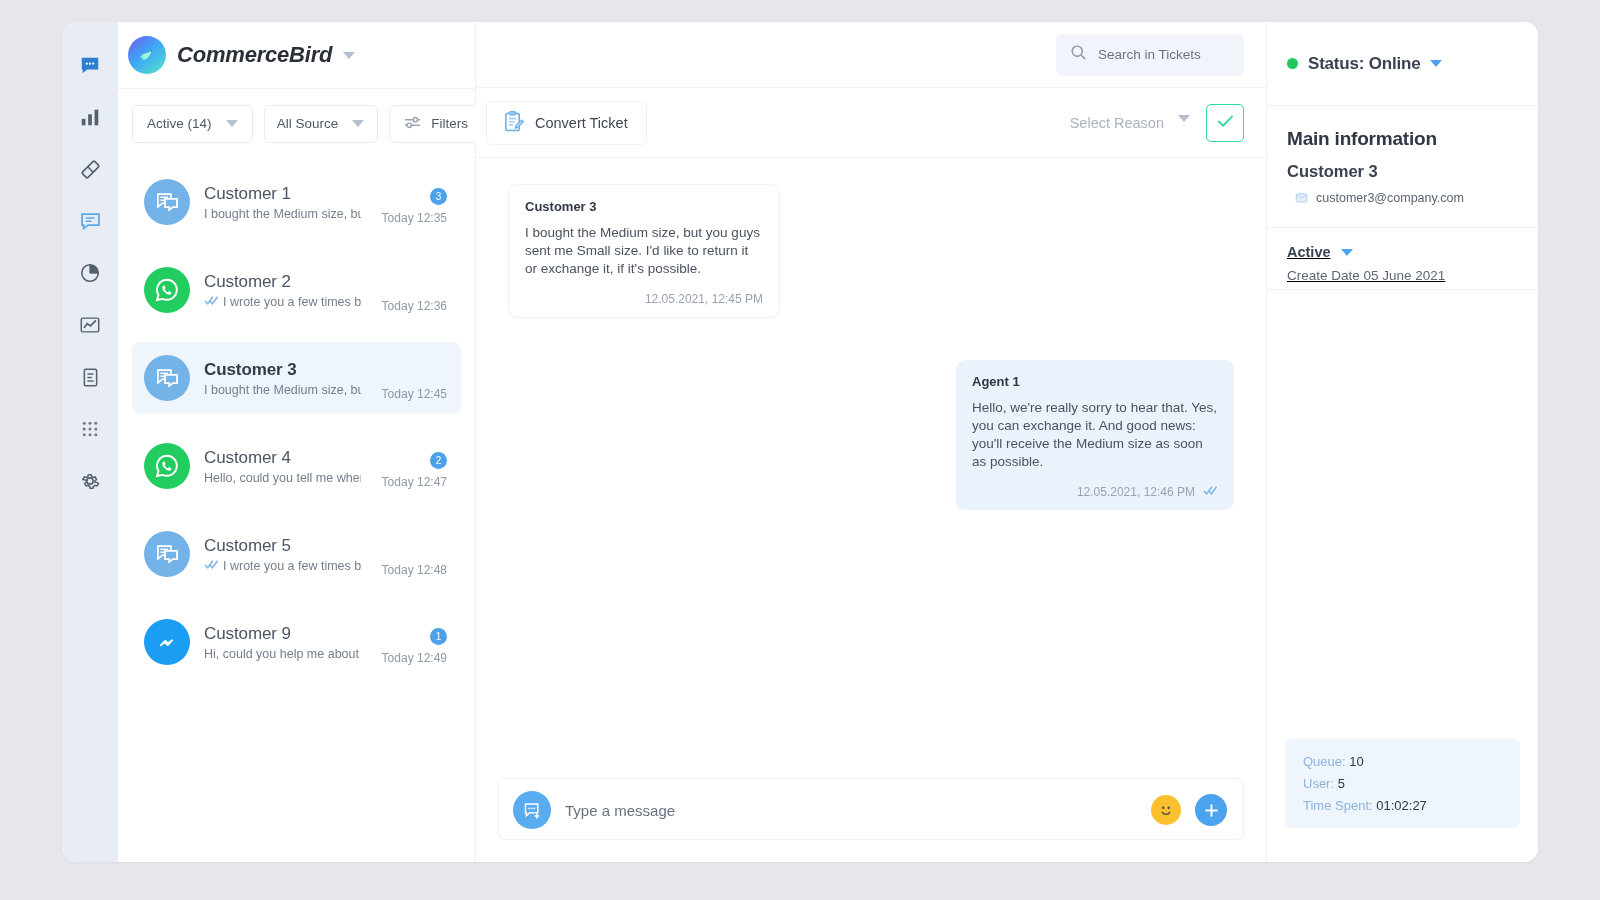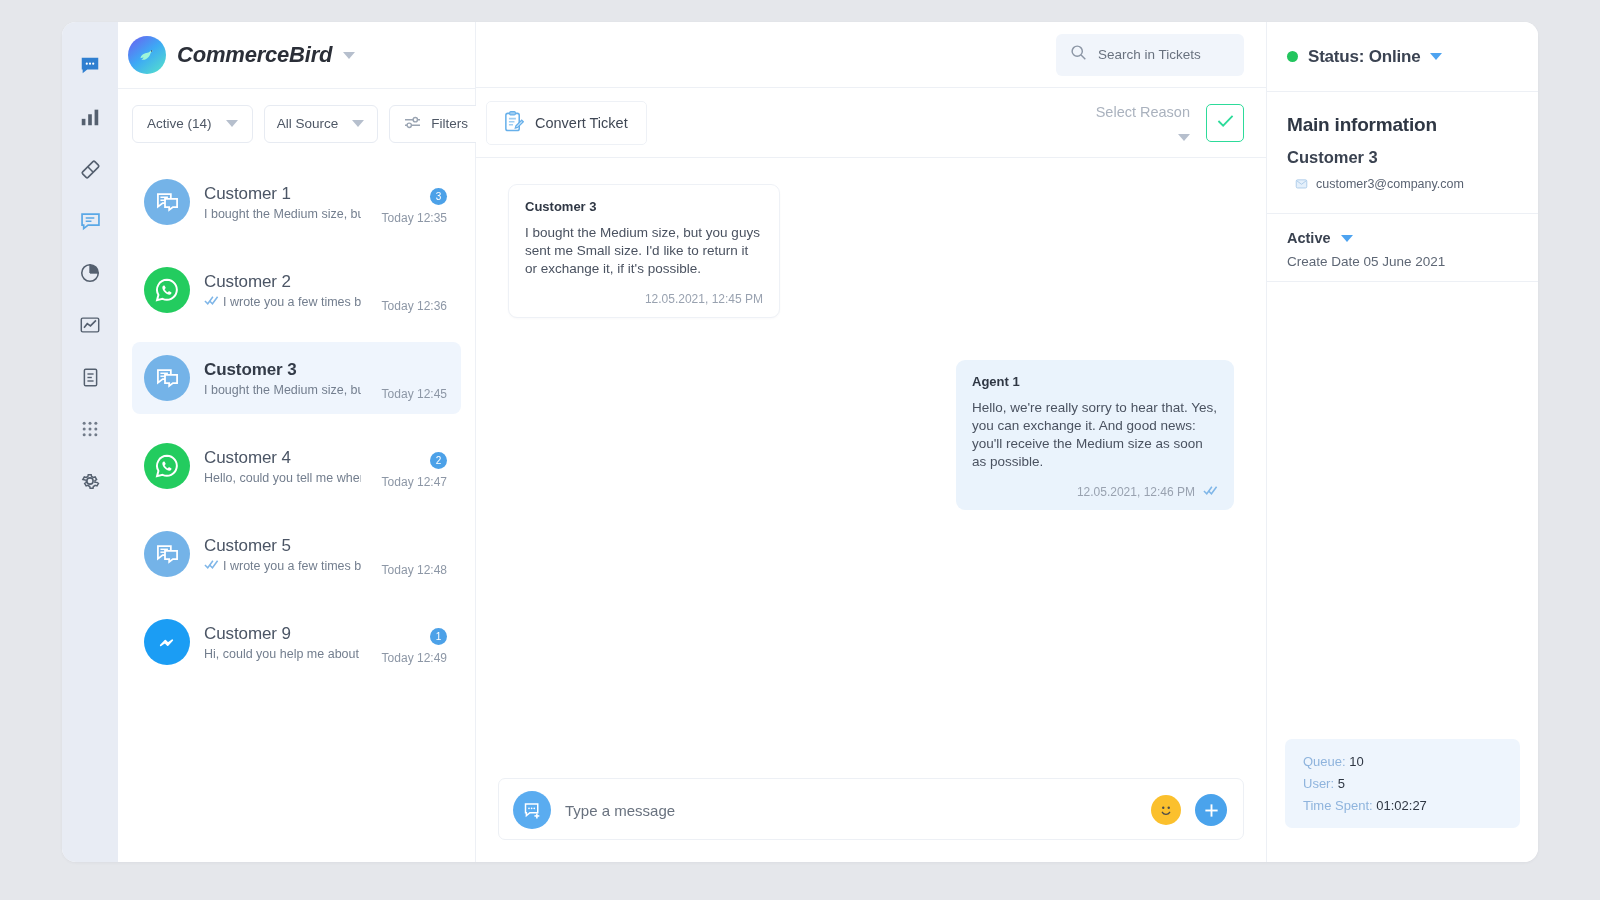--- a/index.html
+++ b/index.html
@@ -167,24 +167,23 @@
     display: flex; align-items: center; gap: 11px;
     padding: 0 18px 0 16px;
     font-size: 14.5px; color: #3f4754;
     background: #fff; cursor: pointer;
   }
   .toolbar-right {
     margin-left: auto;
     display: flex; align-items: center; gap: 16px;
   }
   .select-reason {
-    display: flex; align-items: flex-end; gap: 14px;
+    display: flex; align-items: flex-start; gap: 14px;
     font-size: 14.5px; color: #aab2be;
     cursor: pointer;
-    flex-direction: column;
   }
   .check-btn {
     width: 38px; height: 38px;
     border: 1.5px solid #2ddb9a;
     border-radius: 5px;
     display: flex; align-items: center; justify-content: center;
     background: #fff; cursor: pointer;
   }
 
   .messages { flex: 1; padding: 26px 22px 0 22px; overflow: hidden; }
@@ -244,32 +243,32 @@
   }
 
   
   .right-col {
     width: 272px; flex: 0 0 272px;
     border-left: 1px solid #edf0f5;
     display: flex; flex-direction: column;
     background: #fff;
   }
   .status-bar {
-    height: 70px;
+    height: 84px;
     display: flex; align-items: center;
     gap: 10px; padding: 0 20px;
     border-bottom: 1px solid #edf0f5;
   }
   .dot { width: 11px; height: 11px; border-radius: 50%; background: #23c55e; flex:0 0 11px;}
   .status-text { font-size: 17px; font-weight: bold; color: #3b4352; letter-spacing: -.2px;}
   .info-block { padding: 22px 20px 20px 20px; border-bottom: 1px solid #edf0f5; }
   .info-title { font-size: 19px; font-weight: bold; color: #2f3744; margin-bottom: 12px; letter-spacing:-.2px;}
   .info-name { font-size: 16.5px; font-weight: bold; color: #3a4250; margin-bottom: 10px; }
   .info-email { font-size: 12.5px; color: #5a6372; display: flex; align-items: flex-start; gap: 8px; padding-left: 8px;}
-  .status-block { padding: 16px 20px 12px 20px; border-bottom: 1px solid #edf0f5; }
+  .status-block { padding: 16px 20px 6px 20px; border-bottom: 1px solid #edf0f5; text-decoration: underline; }
   .status-row { display: flex; align-items: center; gap: 10px; margin-bottom: 8px; }
   .status-label { font-size: 14.5px; font-weight: bold; color: #3a4250; }
   .create-date { font-size: 13.5px; color: #5e6775; }
   .stats-spacer { flex: 1; }
   .stats-card {
     margin: 0 18px 34px 18px;
     background: #eef5fd;
     border-radius: 7px;
     padding: 15px 18px;
   }

